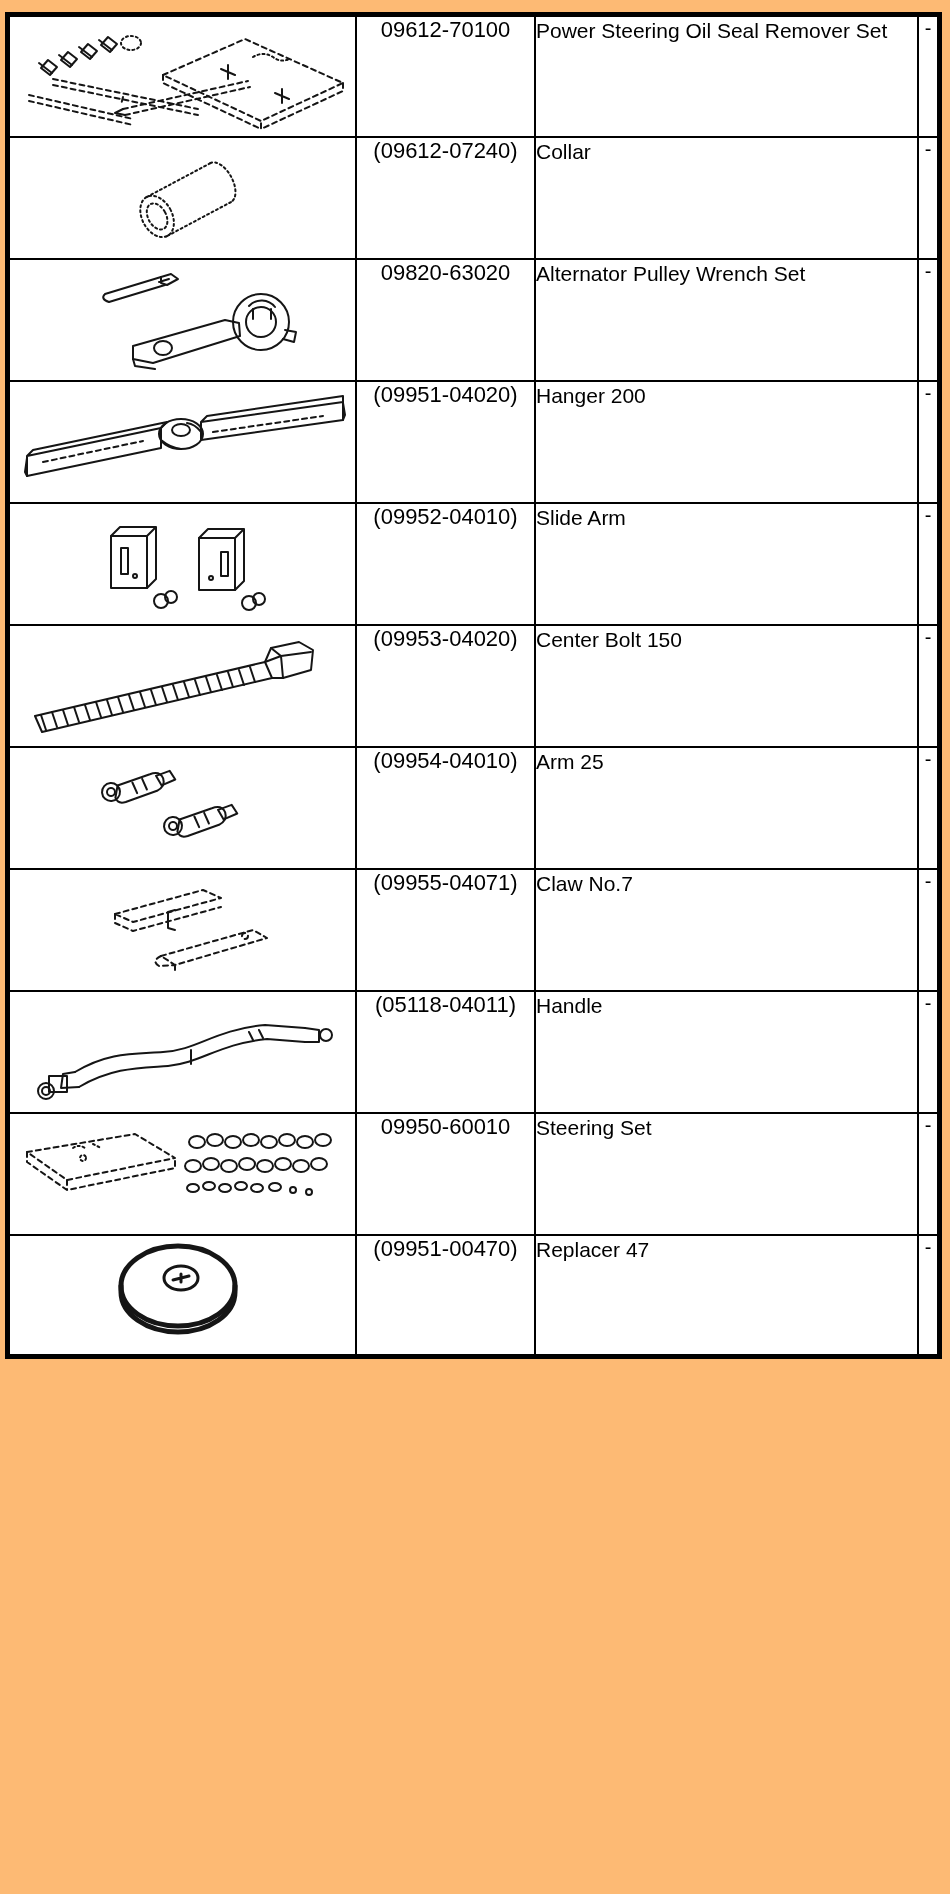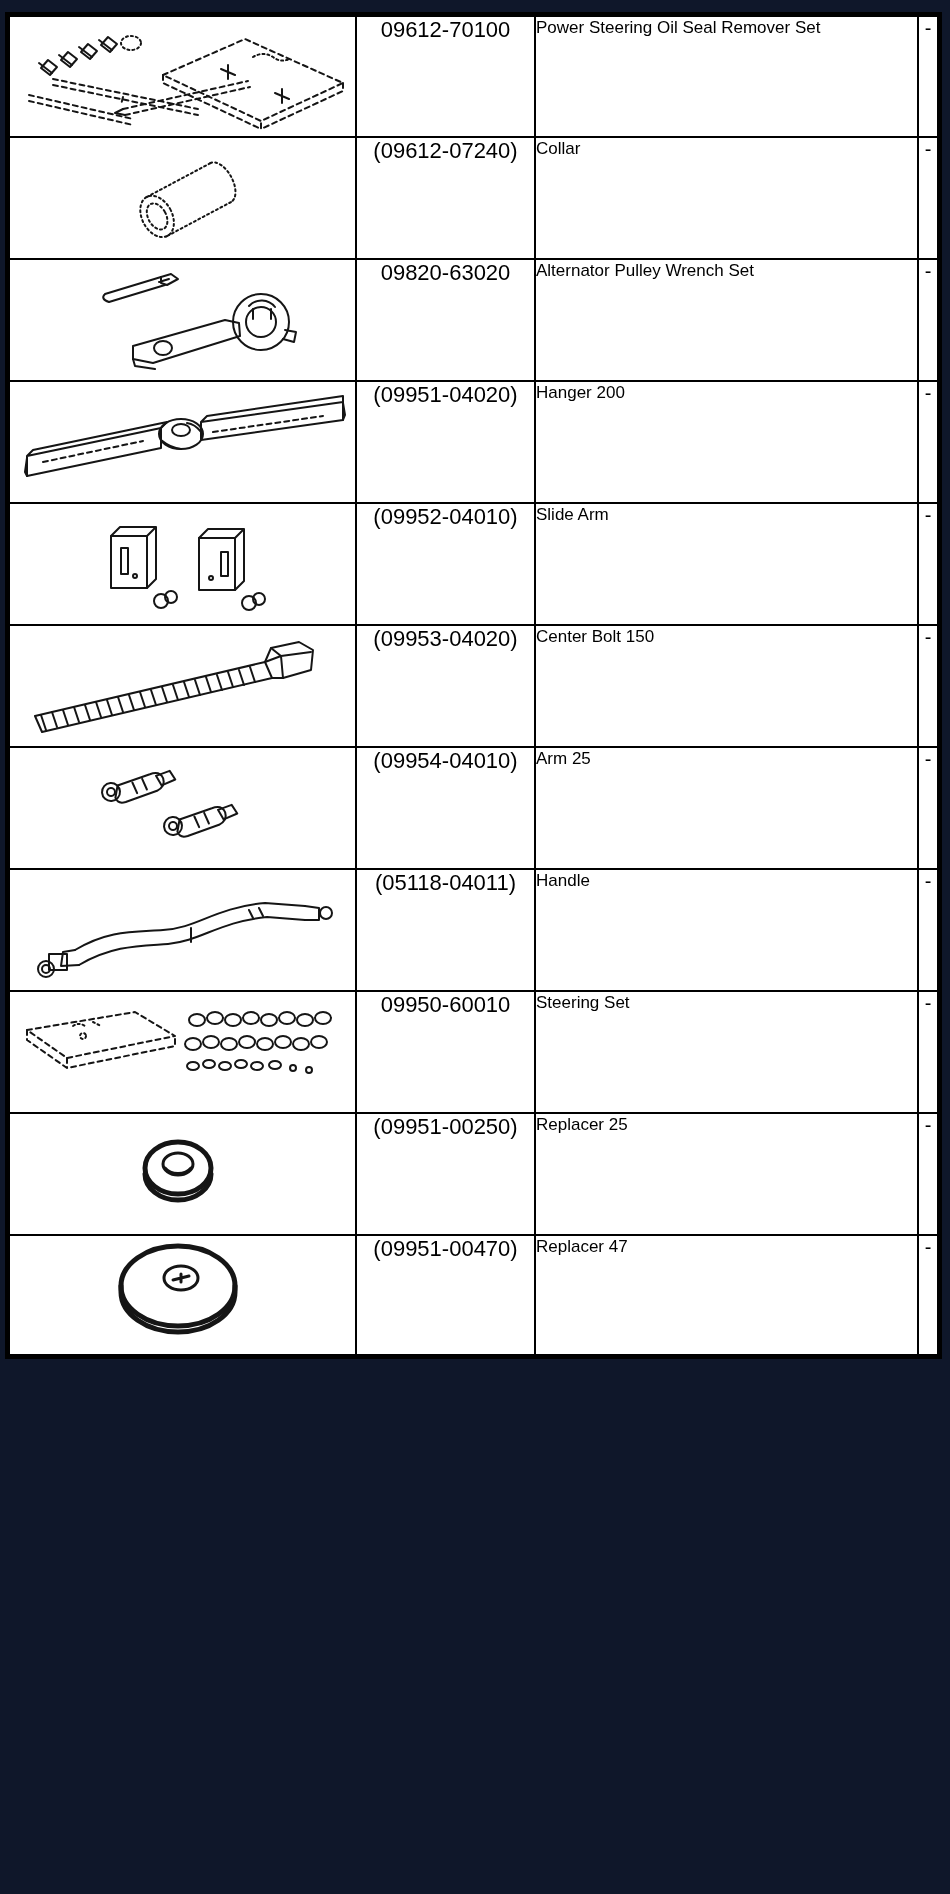--- a/index.html
+++ b/index.html
@@ -1,24 +1,24 @@
 <!DOCTYPE html>
 <html><head>
 <meta charset="utf-8">
 <style>
   html,body{margin:0;padding:0;background:#ffffff;}
-  .page{position:relative;width:950px;height:1894px;background:#0f172a;
+  .page{position:relative;width:950px;height:1894px;background:#fdba74;
         font-family:"Liberation Sans", sans-serif;color:#000;}
   table.sst{position:absolute;left:5px;top:12px;border-collapse:collapse;
             table-layout:fixed;border:5px solid #000;background:#fff;}
   table.sst td{border:2px solid #000;vertical-align:top;overflow:hidden;padding:0;}
   tr.row{height:122px;}
   td.c-img{width:345px;vertical-align:middle;text-align:center;}
   td.c-num{width:177px;text-align:center;padding-top:14px;font-size:22px;white-space:nowrap;}
-  td.c-name{width:381px;padding:14px 26px 0 9px;font-size:17px;line-height:1.32;}
+  td.c-name{width:381px;padding:14px 26px 0 9px;font-size:21px;line-height:1.32;}
   td.c-note{width:18px;text-align:center;padding-top:14px;font-size:20px;}
   svg.ill{display:block;margin:0 auto;}
   svg.ill *{fill:none;stroke:#151515;stroke-width:2;stroke-linecap:round;stroke-linejoin:round;}
   svg.ill .bold{stroke-width:5;}
   svg.ill .mid{stroke-width:3;}
   svg.ill .dash{stroke-dasharray:5 4;}
   svg.ill .dot{stroke-dasharray:2 3;}
 </style>
 </head>
 <body>
@@ -159,20 +159,35 @@
         </defs>
         <use href="#armpc" transform="translate(98,44) rotate(-4)"></use>
         <use href="#armpc" transform="translate(160,78) rotate(-4)"></use>
       </svg>
     </td>
     <td class="c-num">(09954-04010)</td>
     <td class="c-name">Arm 25</td>
     <td class="c-note">-</td>
   </tr>
 
+  <tr class="row">
+    <td class="c-img">
+      <svg class="ill" width="340" height="118" viewBox="0 0 340 118">
+        <path class="dash" d="M102 44 L190 20 L208 28 L120 52 Z"></path>
+        <path class="dash" d="M102 44 l0 9 18 8 88 -24"></path>
+        <path d="M162 40 l-7 2 0 16 7 2"></path>
+        <path class="dash" d="M148 86 L240 60 L254 68 L162 95 Z"></path>
+        <path class="dash" d="M148 86 q-10 5 -2 10 l16 -1 M162 95 l0 8"></path>
+        <circle class="dash" cx="232" cy="66" r="3"></circle>
+      </svg>
+    </td>
+    <td class="c-num">(09955-04071)</td>
+    <td class="c-name">Claw No.7</td>
+    <td class="c-note">-</td>
+  </tr>
 
 
   <tr class="row">
     <td class="c-img">
       <svg class="ill" width="340" height="118" viewBox="0 0 340 118">
         <path d="M62 80 C 95 60 120 62 150 60 C 185 58 200 38 252 33 L 292 36"></path>
         <path d="M66 95 C 100 75 128 76 155 74 C 188 71 205 52 254 47 L 292 50"></path>
         <path d="M62 80 L50 82 L48 96 L66 95"></path>
         <rect x="36" y="84" width="18" height="16"></rect>
         <circle cx="33" cy="99" r="8"></circle>
@@ -218,33 +233,20 @@
               <ellipse cx="262" cy="73" rx="6" ry="4"></ellipse>
         <circle cx="280" cy="76" r="3"></circle>
               <circle cx="296" cy="78" r="3"></circle>
       </svg>
     </td>
     <td class="c-num">09950-60010</td>
     <td class="c-name">Steering Set</td>
     <td class="c-note">-</td>
   </tr>
 
-  <tr class="row">
-    <td class="c-img">
-      <svg class="ill" width="340" height="118" viewBox="0 0 340 118">
-        <ellipse class="bold" cx="165" cy="54" rx="33" ry="26"></ellipse>
-        <path class="bold" d="M132 60 A33 26 0 0 0 198 60"></path>
-        <ellipse class="mid" cx="165" cy="50" rx="15" ry="11"></ellipse>
-        <path class="mid" d="M152 54 A15 11 0 0 0 178 54"></path>
-      </svg>
-    </td>
-    <td class="c-num">(09951-00250)</td>
-    <td class="c-name">Replacer 25</td>
-    <td class="c-note">-</td>
-  </tr>
 
   <tr class="row">
     <td class="c-img">
       <svg class="ill" width="340" height="118" viewBox="0 0 340 118">
         <ellipse class="bold" cx="165" cy="50" rx="57" ry="40"></ellipse>
         <path class="bold" d="M108 56 A57 40 0 0 0 222 56 M108 50 L108 56 M222 50 L222 56"></path>
         <ellipse class="mid" cx="168" cy="42" rx="17" ry="12"></ellipse>
         <path class="mid" d="M160 44 l16 -4 M168 38 l0 8"></path>
       </svg>
     </td>

